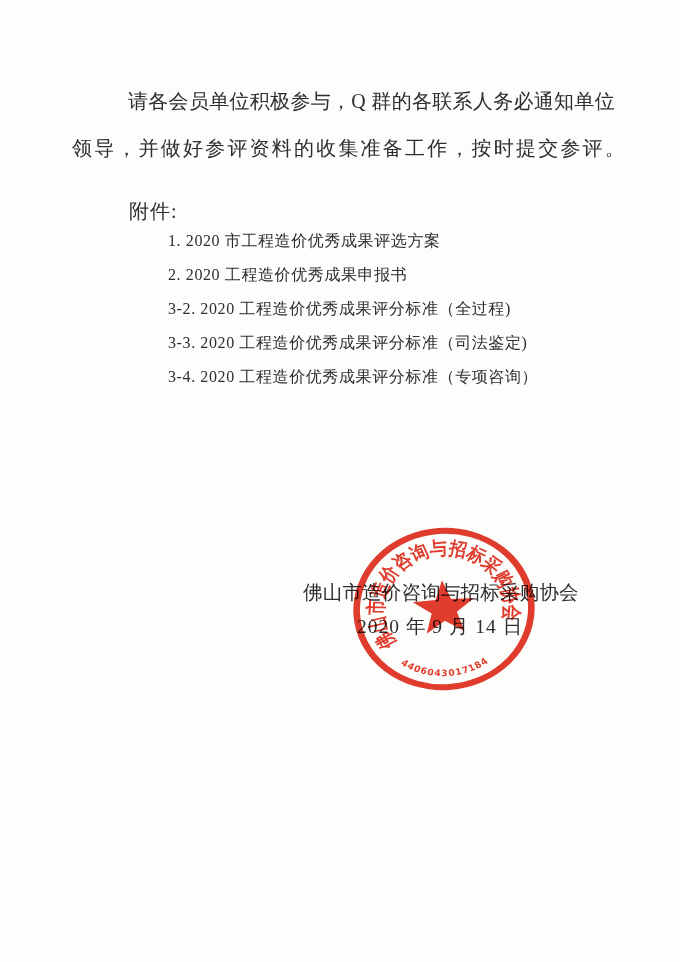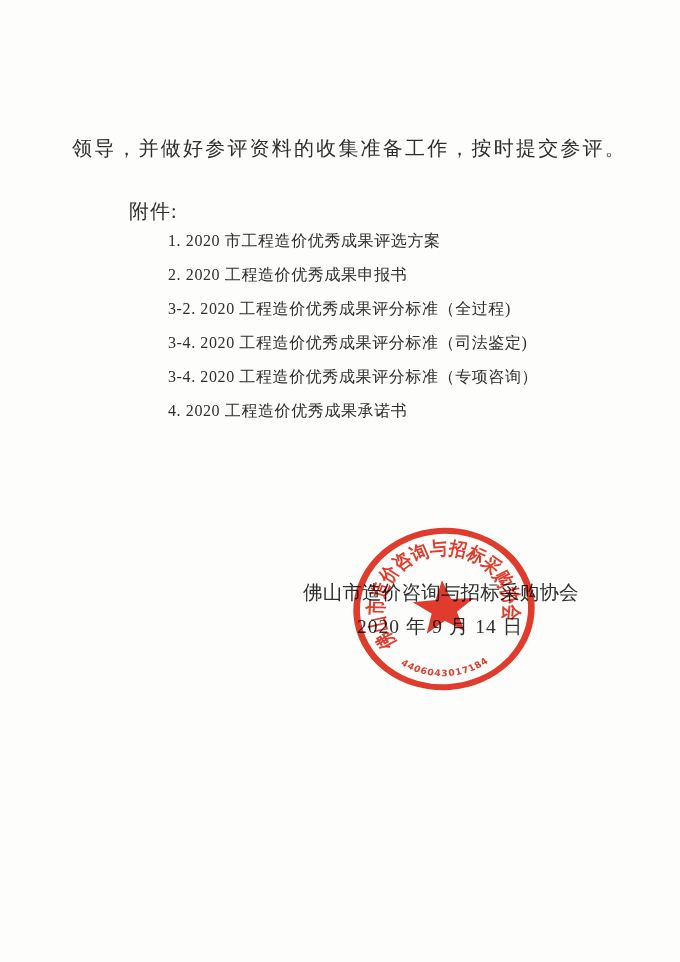--- a/index.html
+++ b/index.html
@@ -58,31 +58,31 @@
     fill: var(--seal-red);
     font-family: "DejaVu Sans", sans-serif;
     font-size: 10.5px; font-weight: bold; letter-spacing: 1px;
   }
 </style>
 </head>
 <body>
 
 <div class="page">
 
+  <div class="txt para-line1">请各会员单位积极参与，Q 群的各联系人务必通知单位</div>
   <div class="txt para-line2">领导，并做好参评资料的收集准备工作，按时提交参评。</div>
 
   <div class="txt attach-heading">附件:</div>
 
   <div class="attach-list">
     <div class="attach-item">1. 2020 市工程造价优秀成果评选方案</div>
     <div class="attach-item">2. 2020 工程造价优秀成果申报书</div>
     <div class="attach-item">3-2. 2020 工程造价优秀成果评分标准（全过程)</div>
-    <div class="attach-item">3-4. 2020 工程造价优秀成果评分标准（司法鉴定)</div>
+    <div class="attach-item">3-3. 2020 工程造价优秀成果评分标准（司法鉴定)</div>
     <div class="attach-item">3-4. 2020 工程造价优秀成果评分标准（专项咨询）</div>
-    <div class="attach-item">4. 2020 工程造价优秀成果承诺书</div>
   </div>
 
   <div class="txt sig-org">佛山市造价咨询与招标采购协会</div>
   <div class="txt sig-date">2020 年 9 月 14 日</div>
 
   <div class="seal">
     <svg viewBox="0 0 200 200" preserveAspectRatio="none" aria-hidden="true">
       <defs>
         <path id="ringTextPath" d="M 47.6 136.7 A 64 64 0 1 1 152.4 136.7" fill="none"></path>
         <path id="serialPath" d="M 47.1 158.7 A 79 79 0 0 0 152.9 158.7" fill="none"></path>

